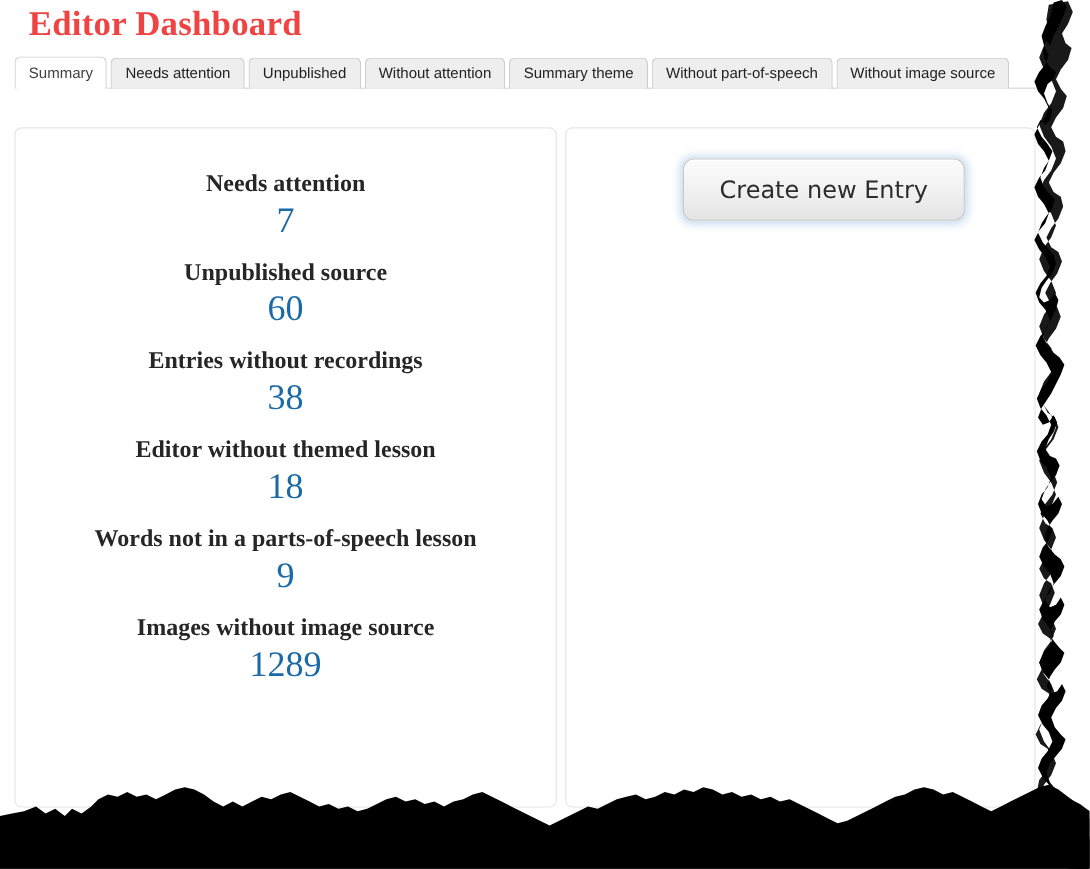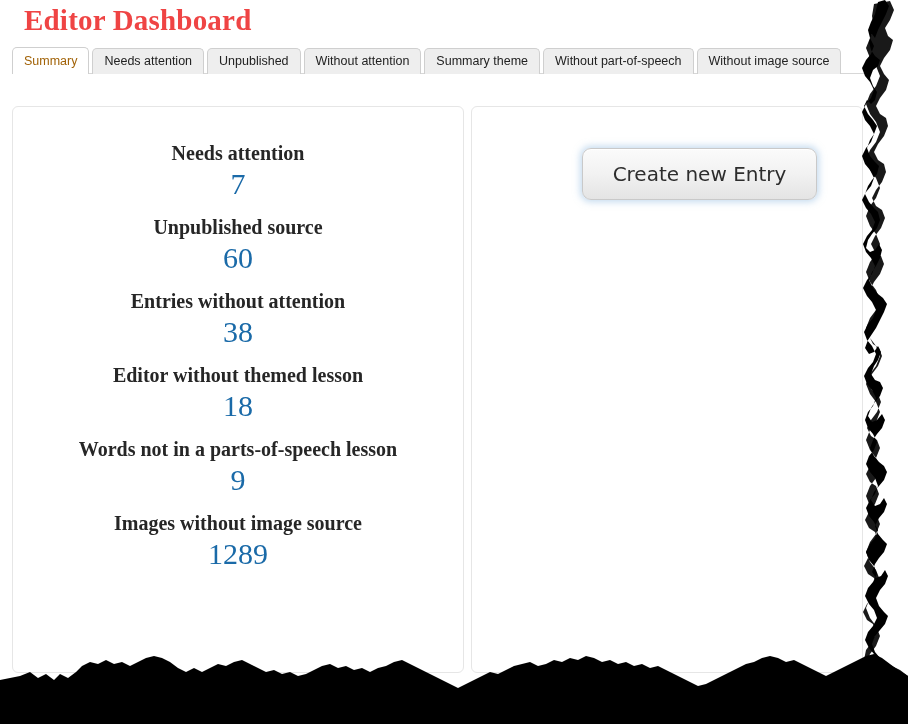--- a/index.html
+++ b/index.html
@@ -73,21 +73,21 @@
     background: #eeeeee;
     border: 1px solid #cfcfcf;
     border-bottom: none;
     border-radius: 5px 5px 0 0;
     cursor: pointer;
     user-select: none;
   }
   .tab.active {
     background: #ffffff;
     height: 27px;
-    color: #a16207;
+    color: #404040;
     border-color: #cfcfcf;
     box-shadow: 0 1px 0 0 #ffffff;
   }
 
   
   .panel {
     position: absolute;
     background: #ffffff;
     border: 1px solid #e6e6e6;
     border-radius: 6px;
@@ -128,40 +128,39 @@
     font-size: 30px;
     line-height: 38px;
     color: #1a6aa8;
     font-variant-numeric: oldstyle-nums;
     font-feature-settings: "onum" 1;
   }
 
   
   .create-btn {
     position: absolute;
-    left: 110px;
+    left: 97px;
     top: 25px;
     width: 235px;
     height: 52px;
     box-sizing: border-box;
     display: flex;
     align-items: center;
     justify-content: center;
     font-family: "DejaVu Sans", "Liberation Sans", sans-serif;
     font-size: 20px;
     color: #2d2d2d;
     background: linear-gradient(to bottom, #fbfbfb 0%, #f2f2f2 48%, #e4e4e4 100%);
     border: 1px solid #c9c9c9;
     border-radius: 9px;
     cursor: pointer;
     user-select: none;
     box-shadow:
       0 0 7px 2px rgba(150, 190, 225, 0.55),
       inset 0 1px 0 rgba(255, 255, 255, 0.95);
-    margin-top: 16px;
   }
 
   
   .torn {
     position: absolute;
     pointer-events: none;
   }
   #torn-right {
     right: 0;
     top: 0;
@@ -197,21 +196,21 @@
     <div class="stats" id="stats-list">
         <div class="stat-row">
           <div class="stat-label">Needs attention</div>
           <div class="stat-value">7</div>
         </div>
         <div class="stat-row">
           <div class="stat-label">Unpublished source</div>
           <div class="stat-value">60</div>
         </div>
         <div class="stat-row">
-          <div class="stat-label">Entries without attention</div>
+          <div class="stat-label">Entries without recordings</div>
           <div class="stat-value">38</div>
         </div>
         <div class="stat-row">
           <div class="stat-label">Editor without themed lesson</div>
           <div class="stat-value">18</div>
         </div>
         <div class="stat-row">
           <div class="stat-label">Words not in a parts-of-speech lesson</div>
           <div class="stat-value">9</div>
         </div>

